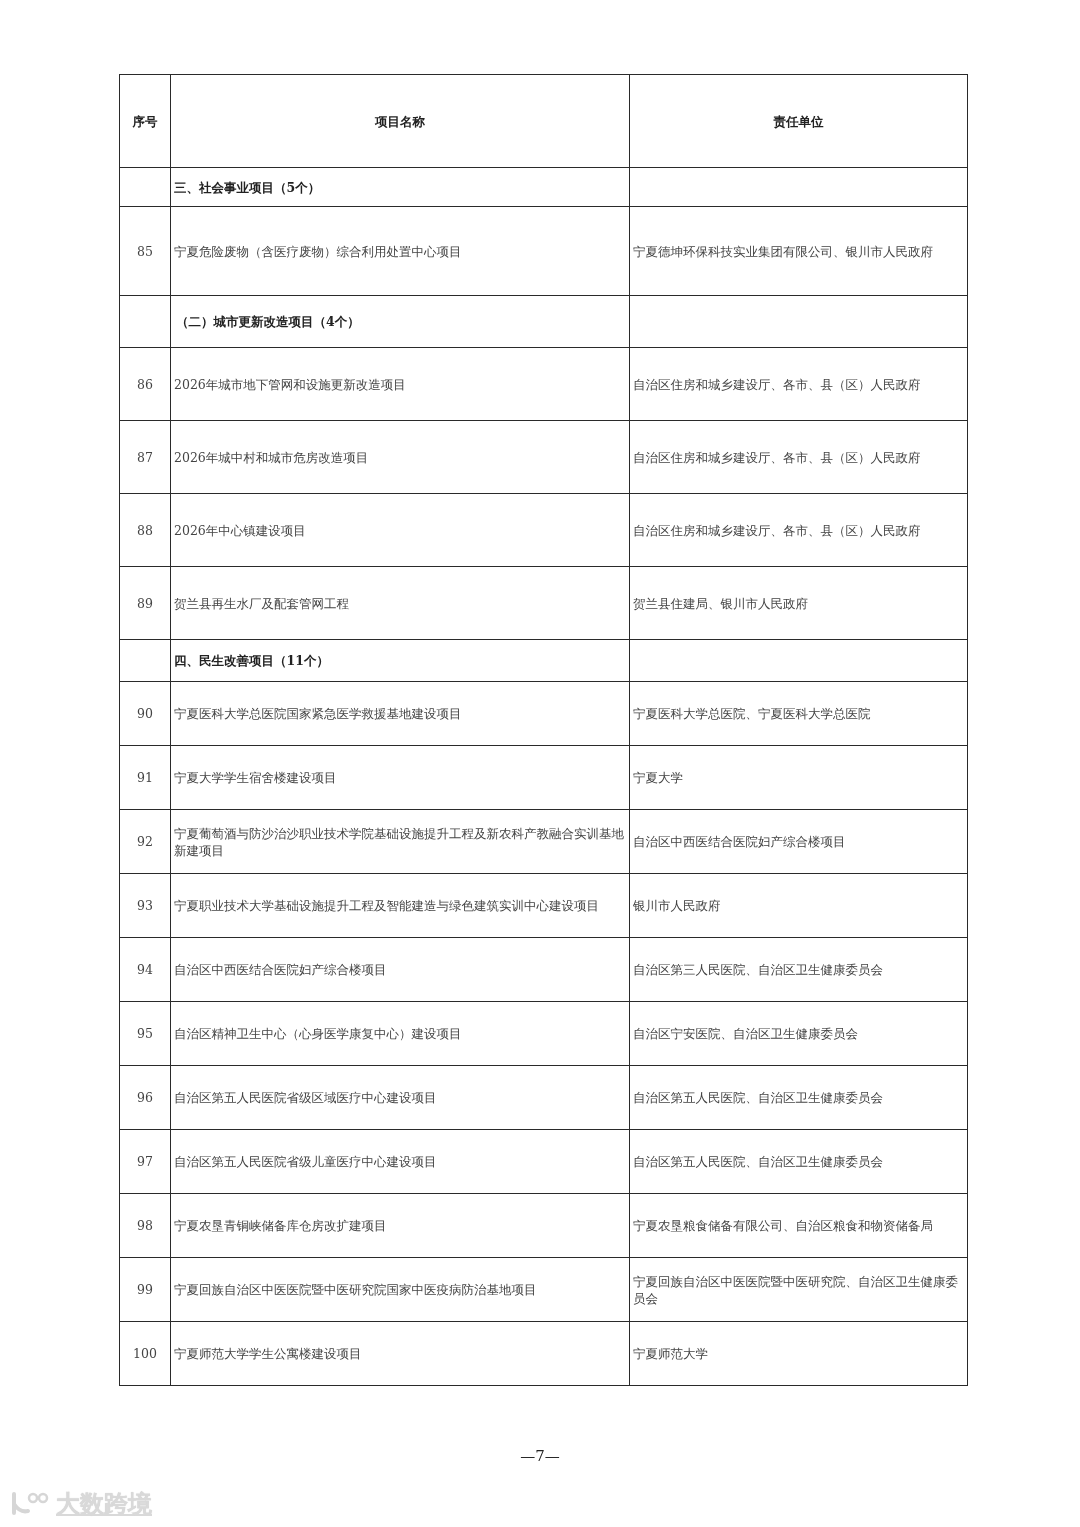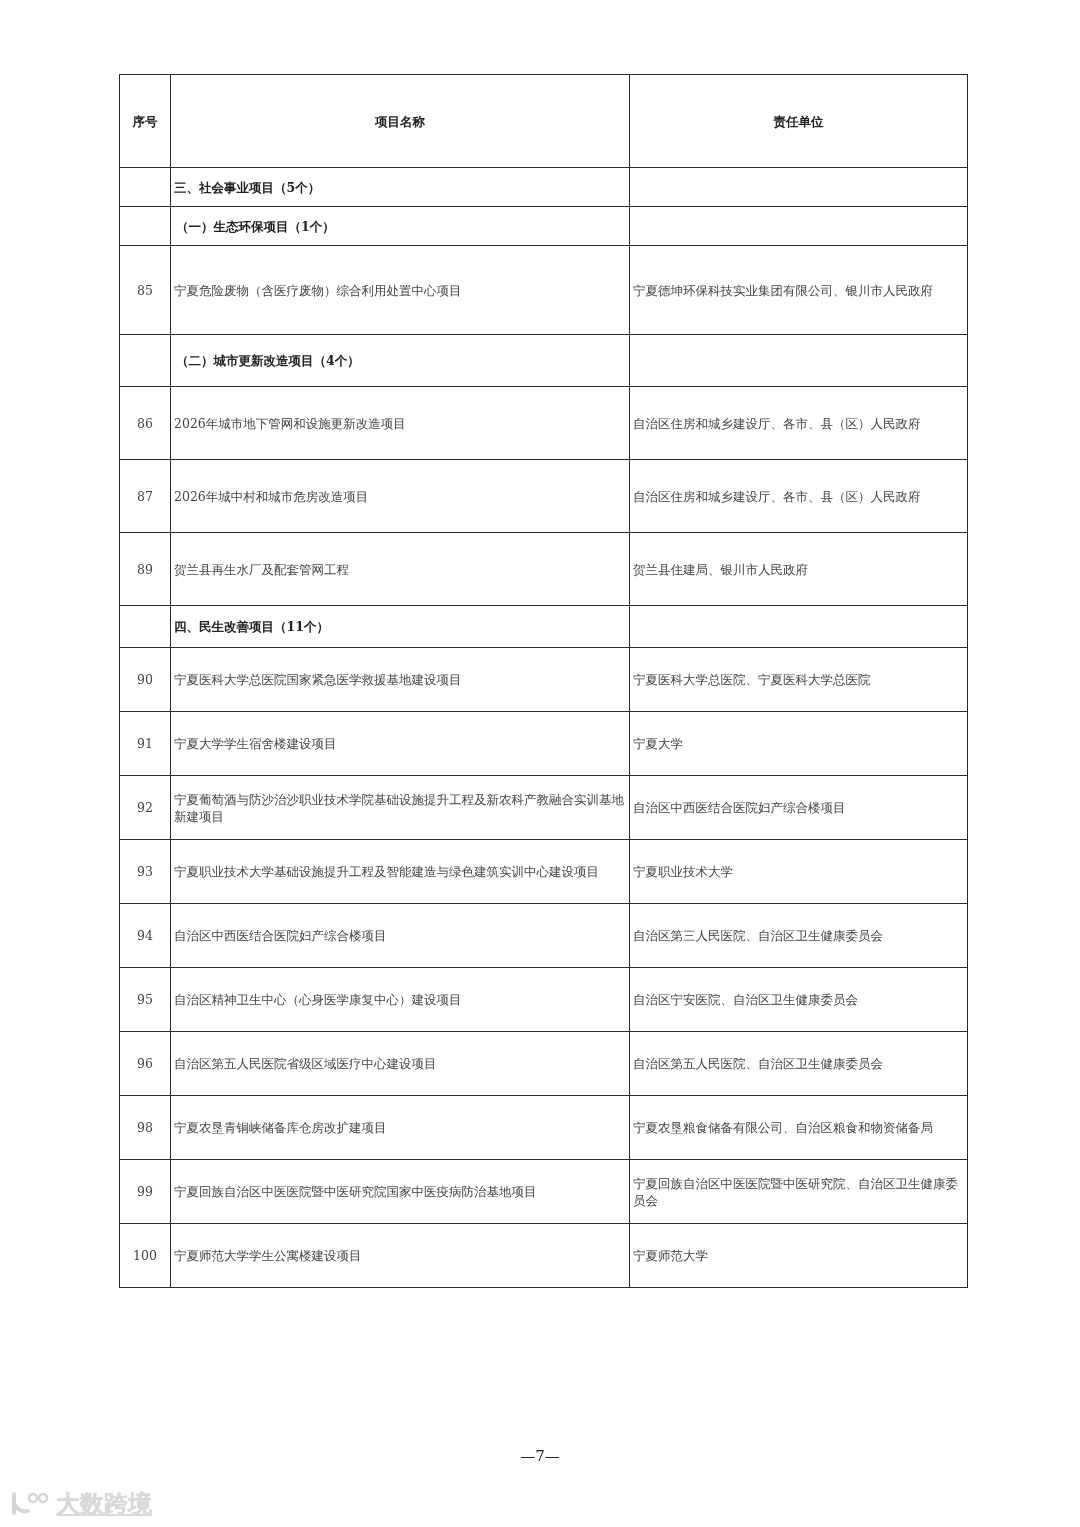--- a/index.html
+++ b/index.html
@@ -105,25 +105,20 @@
         <th>项目名称</th>
         <th>责任单位</th>
       </tr>
     </thead>
     <tbody>
       <tr class="section" style="height:39px;">
         <td class="no"></td>
         <td class="name">三、社会事业项目（5个）</td>
         <td class="unit"></td>
       </tr>
-      <tr class="sub" style="height:39px;">
-        <td class="no"></td>
-        <td class="name">（一）生态环保项目（1个）</td>
-        <td class="unit"></td>
-      </tr>
       <tr class="item" style="height:89px;">
         <td class="no">85</td>
         <td class="name">宁夏危险废物（含医疗废物）综合利用处置中心项目</td>
         <td class="unit">宁夏德坤环保科技实业集团有限公司、银川市人民政府</td>
       </tr>
       <tr class="sub" style="height:52px;">
         <td class="no"></td>
         <td class="name">（二）城市更新改造项目（4个）</td>
         <td class="unit"></td>
       </tr>
@@ -131,20 +126,25 @@
         <td class="no">86</td>
         <td class="name">2026年城市地下管网和设施更新改造项目</td>
         <td class="unit">自治区住房和城乡建设厅、各市、县（区）人民政府</td>
       </tr>
       <tr class="item" style="height:73px;">
         <td class="no">87</td>
         <td class="name">2026年城中村和城市危房改造项目</td>
         <td class="unit">自治区住房和城乡建设厅、各市、县（区）人民政府</td>
       </tr>
       <tr class="item" style="height:73px;">
+        <td class="no">88</td>
+        <td class="name">2026年中心镇建设项目</td>
+        <td class="unit">自治区住房和城乡建设厅、各市、县（区）人民政府</td>
+      </tr>
+      <tr class="item" style="height:73px;">
         <td class="no">89</td>
         <td class="name">贺兰县再生水厂及配套管网工程</td>
         <td class="unit">贺兰县住建局、银川市人民政府</td>
       </tr>
       <tr class="section" style="height:42px;">
         <td class="no"></td>
         <td class="name">四、民生改善项目（11个）</td>
         <td class="unit"></td>
       </tr>
       <tr class="item" style="height:64px;">
@@ -158,35 +158,40 @@
         <td class="unit">宁夏大学</td>
       </tr>
       <tr class="item" style="height:64px;">
         <td class="no">92</td>
         <td class="name">宁夏葡萄酒与防沙治沙职业技术学院基础设施提升工程及新农科产教融合实训基地新建项目</td>
         <td class="unit">自治区中西医结合医院妇产综合楼项目</td>
       </tr>
       <tr class="item" style="height:64px;">
         <td class="no">93</td>
         <td class="name">宁夏职业技术大学基础设施提升工程及智能建造与绿色建筑实训中心建设项目</td>
-        <td class="unit">宁夏职业技术大学</td>
+        <td class="unit">银川市人民政府</td>
       </tr>
       <tr class="item" style="height:64px;">
         <td class="no">94</td>
         <td class="name">自治区中西医结合医院妇产综合楼项目</td>
         <td class="unit">自治区第三人民医院、自治区卫生健康委员会</td>
       </tr>
       <tr class="item" style="height:64px;">
         <td class="no">95</td>
         <td class="name">自治区精神卫生中心（心身医学康复中心）建设项目</td>
         <td class="unit">自治区宁安医院、自治区卫生健康委员会</td>
       </tr>
       <tr class="item" style="height:64px;">
         <td class="no">96</td>
         <td class="name">自治区第五人民医院省级区域医疗中心建设项目</td>
+        <td class="unit">自治区第五人民医院、自治区卫生健康委员会</td>
+      </tr>
+      <tr class="item" style="height:64px;">
+        <td class="no">97</td>
+        <td class="name">自治区第五人民医院省级儿童医疗中心建设项目</td>
         <td class="unit">自治区第五人民医院、自治区卫生健康委员会</td>
       </tr>
       <tr class="item" style="height:64px;">
         <td class="no">98</td>
         <td class="name">宁夏农垦青铜峡储备库仓房改扩建项目</td>
         <td class="unit">宁夏农垦粮食储备有限公司、自治区粮食和物资储备局</td>
       </tr>
       <tr class="item" style="height:64px;">
         <td class="no">99</td>
         <td class="name">宁夏回族自治区中医医院暨中医研究院国家中医疫病防治基地项目</td>

